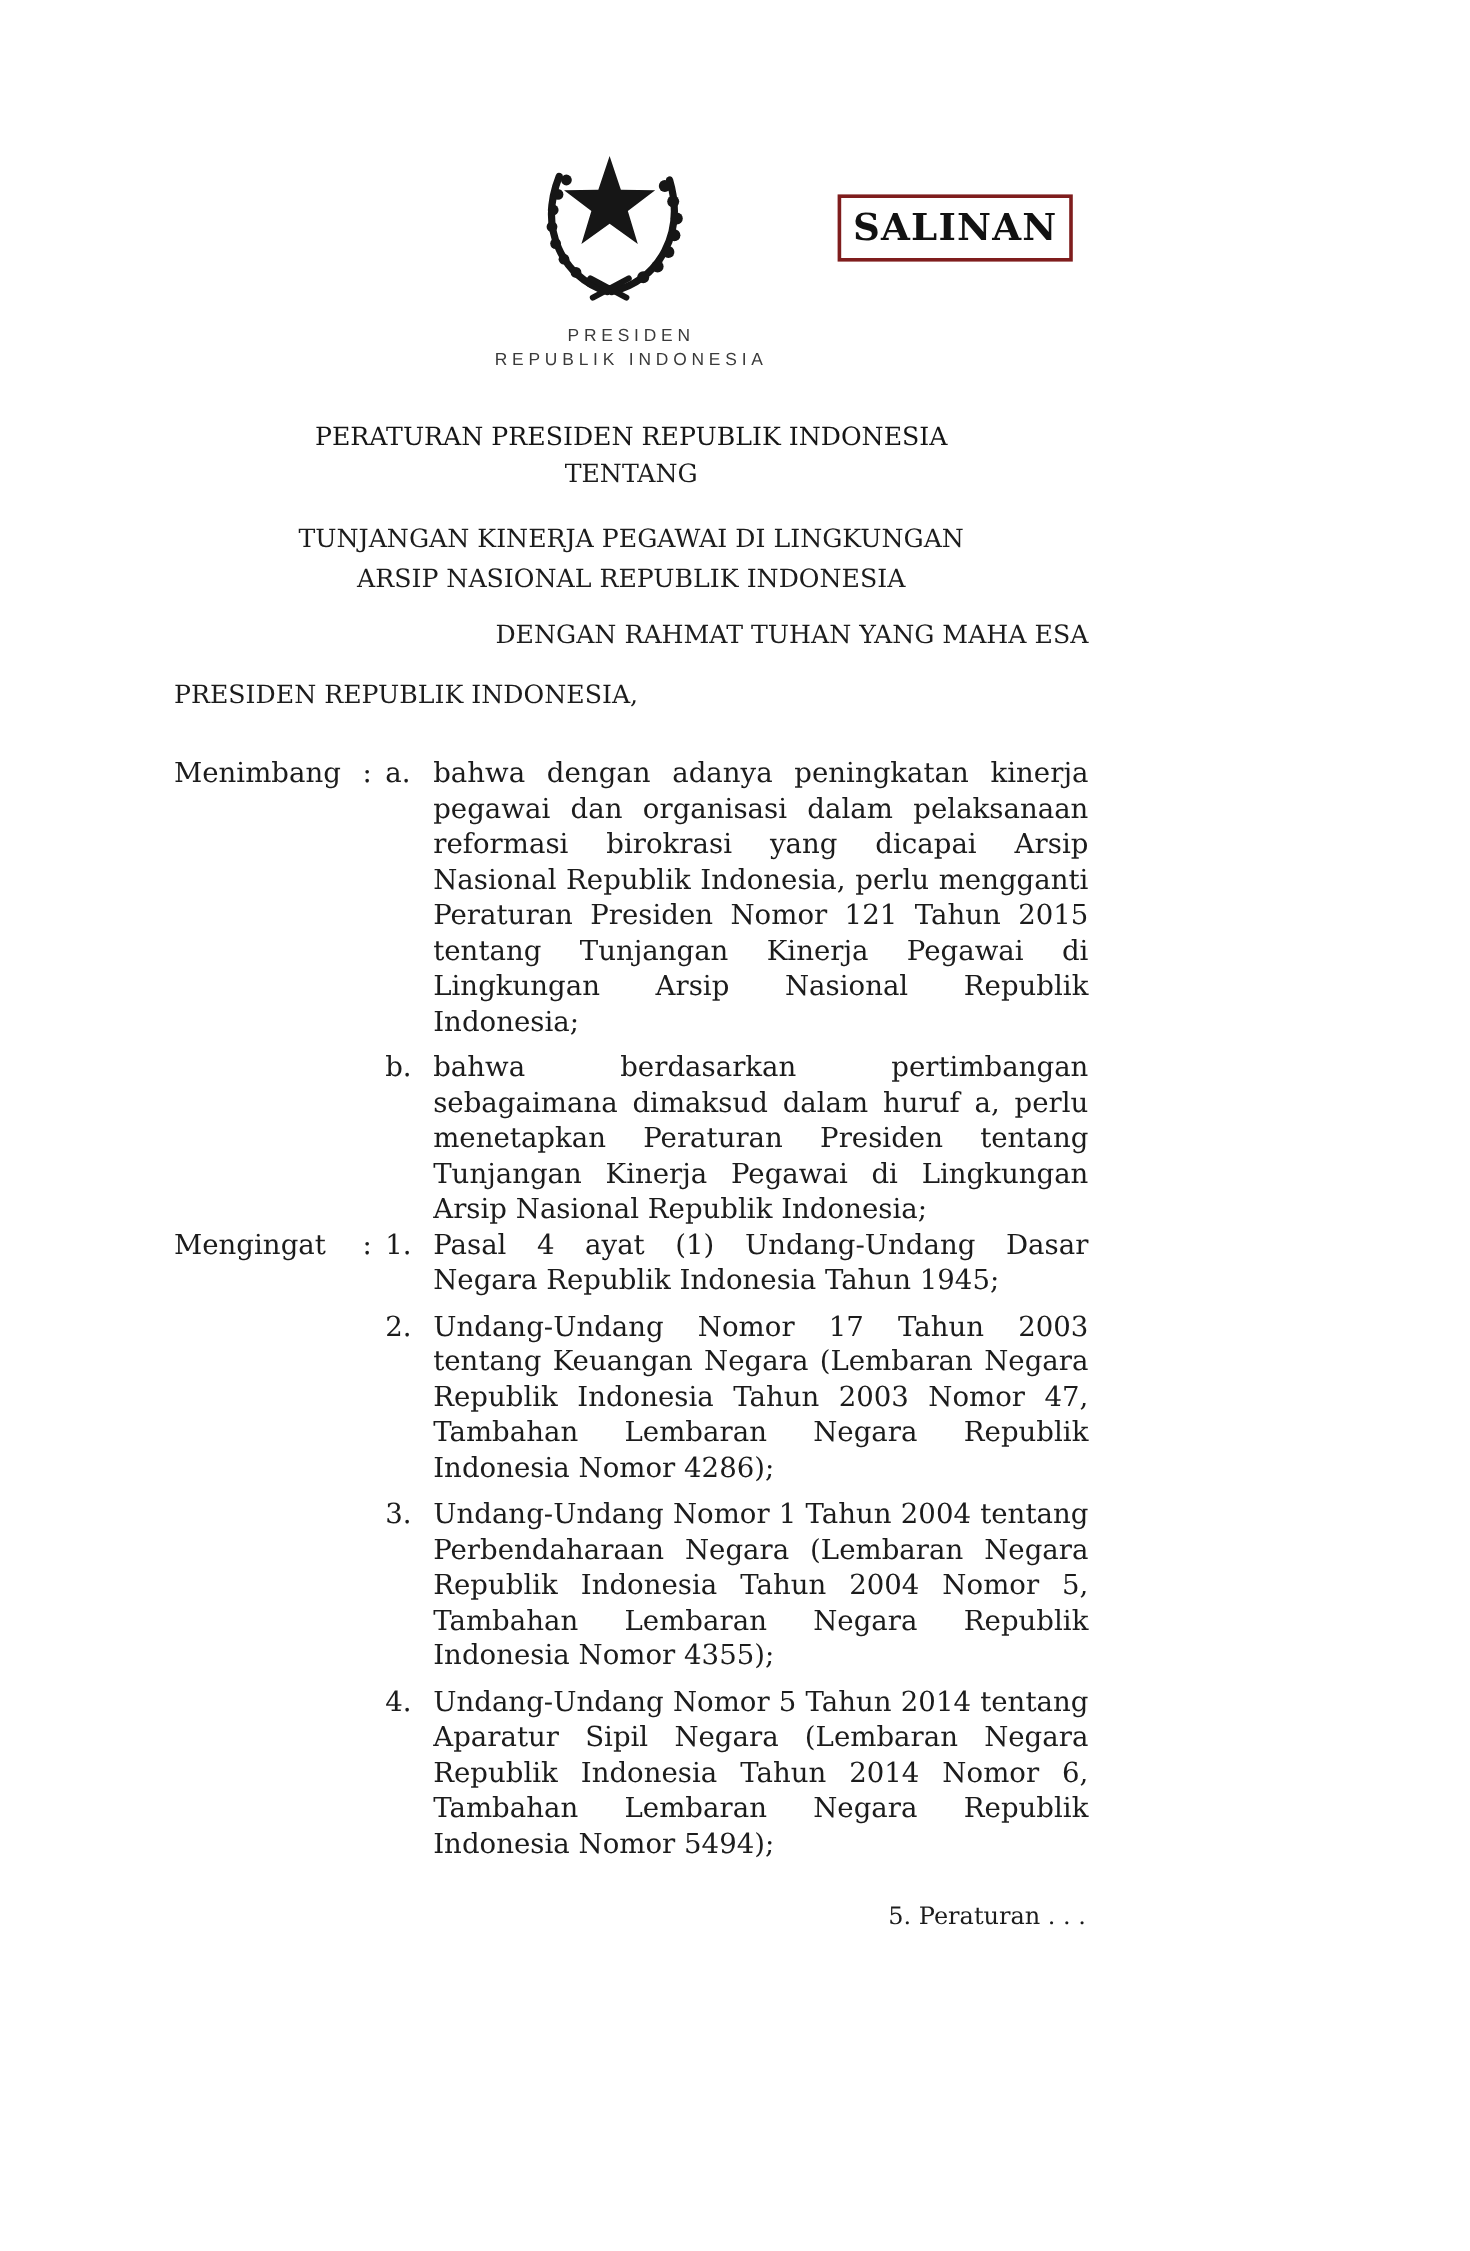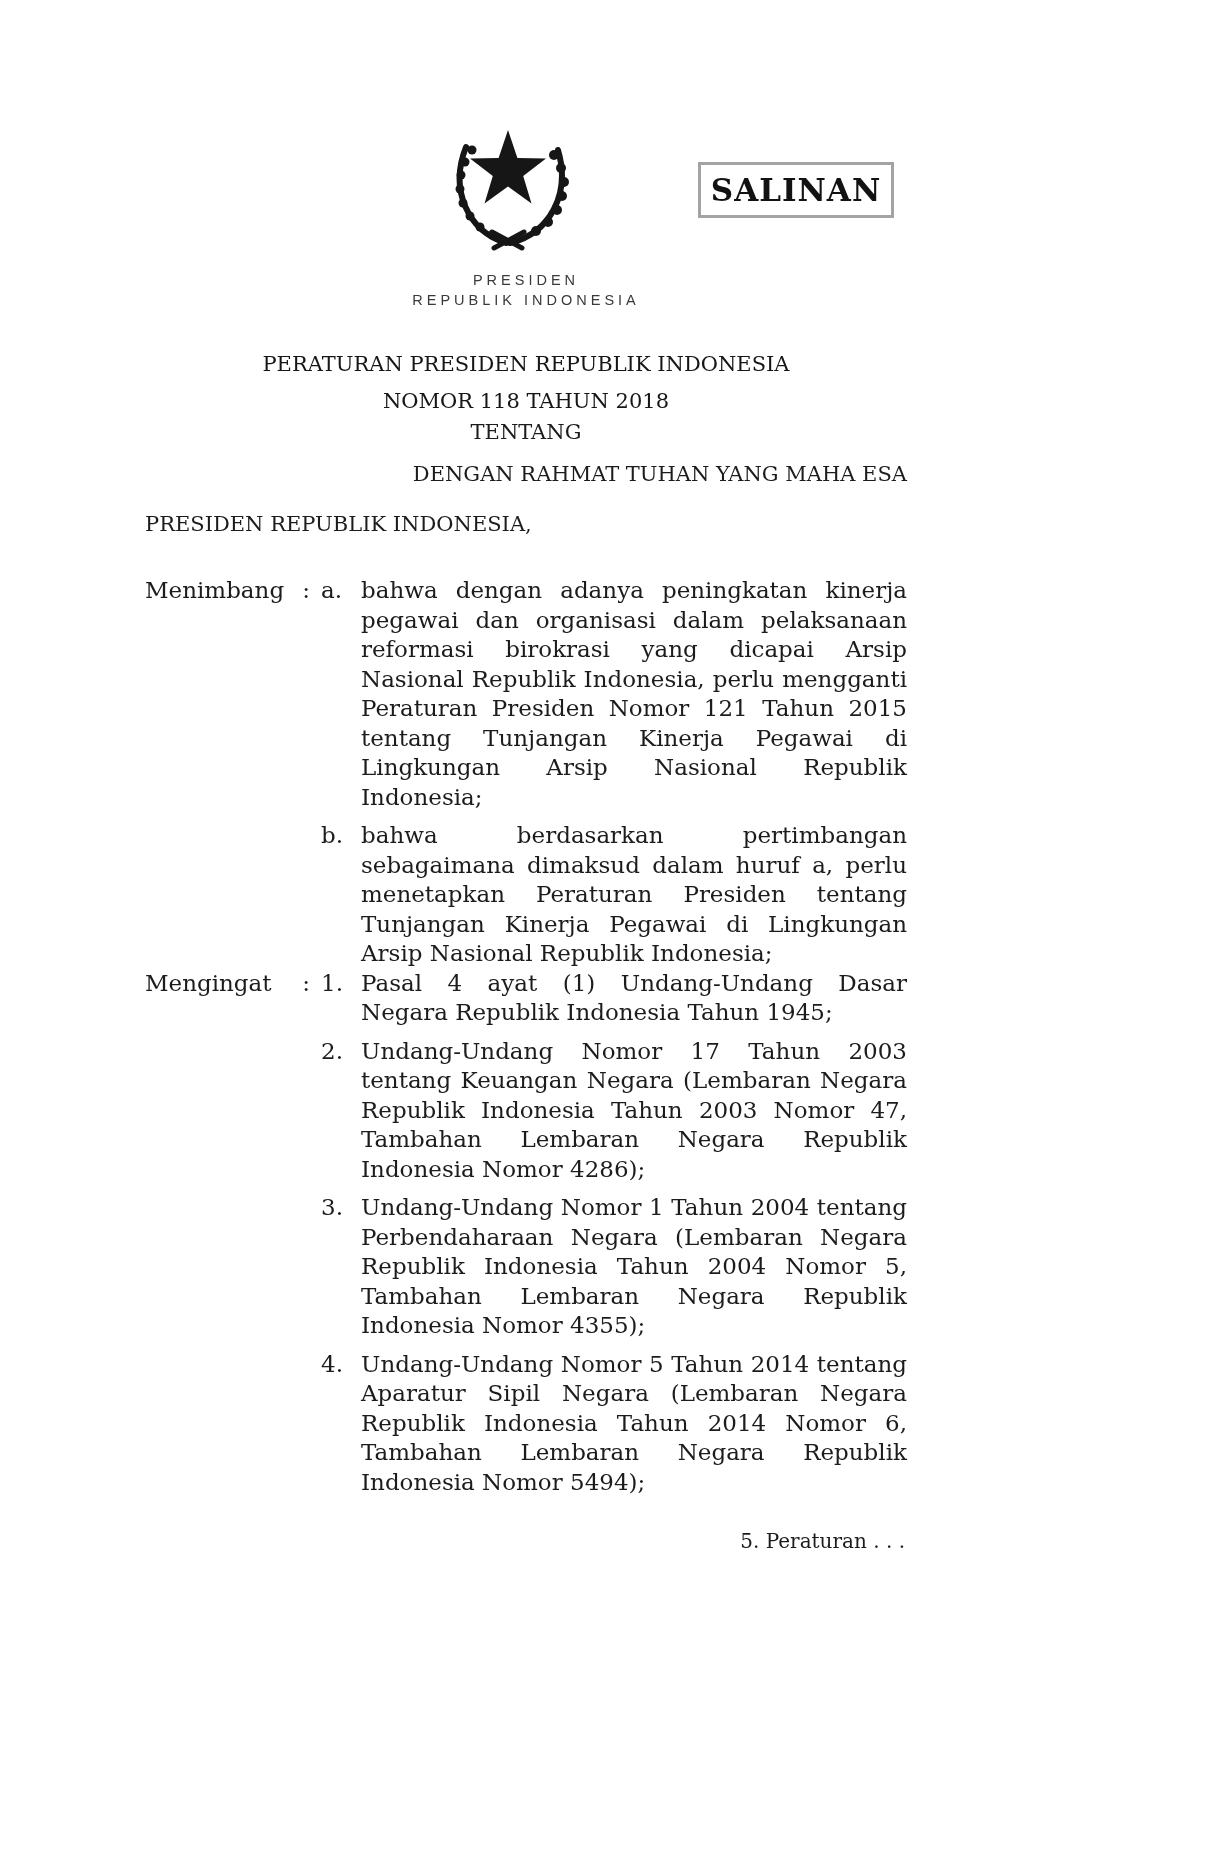--- a/index.html
+++ b/index.html
@@ -14,21 +14,21 @@
   .page {
     position: relative;
     width: 1225px; height: 1876px;
     background: #ffffff;
     overflow: hidden;
   }
   .stamp-box {
     position: absolute;
     top: 162px; left: 698px;
     width: 196px; height: 56px;
-    border: 3px solid #a3a3a3;
+    border: 3px solid #7f1d1d;
     display: flex; align-items: center; justify-content: center;
   }
   .stamp-box span {
     font-weight: bold;
     font-size: 31px;
     letter-spacing: 1px;
     color: #121212;
   }
   .emblem {
     position: absolute;
@@ -135,25 +135,28 @@
 
   <div class="content">
 
     <div class="letterhead">
       <div>PRESIDEN</div>
       <div>REPUBLIK INDONESIA</div>
     </div>
 
     <div class="doc-title">
       <div>PERATURAN PRESIDEN REPUBLIK INDONESIA</div>
-      <div>NOMOR 118 TAHUN 2018</div>
     </div>
 
     <div class="tentang">TENTANG</div>
 
+    <div class="subject">
+      <div>TUNJANGAN KINERJA PEGAWAI DI LINGKUNGAN</div>
+      <div>ARSIP NASIONAL REPUBLIK INDONESIA</div>
+    </div>
 
     <div class="invocation">DENGAN RAHMAT TUHAN YANG MAHA ESA</div>
 
     <div class="enacting">PRESIDEN REPUBLIK INDONESIA,</div>
 
     <div class="body-block">
 
       <div class="section">
         <div class="item-row">
           <div class="item-label">Menimbang</div>

